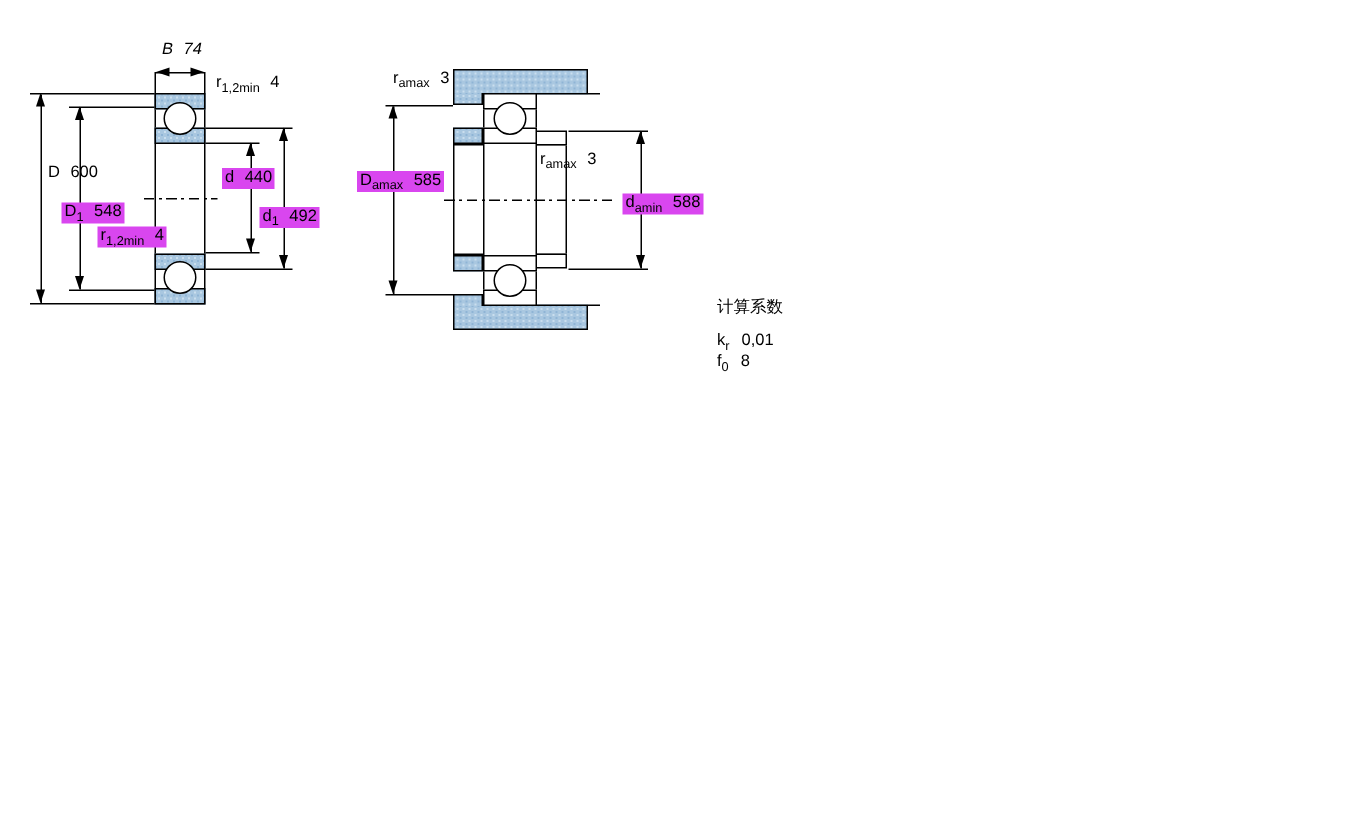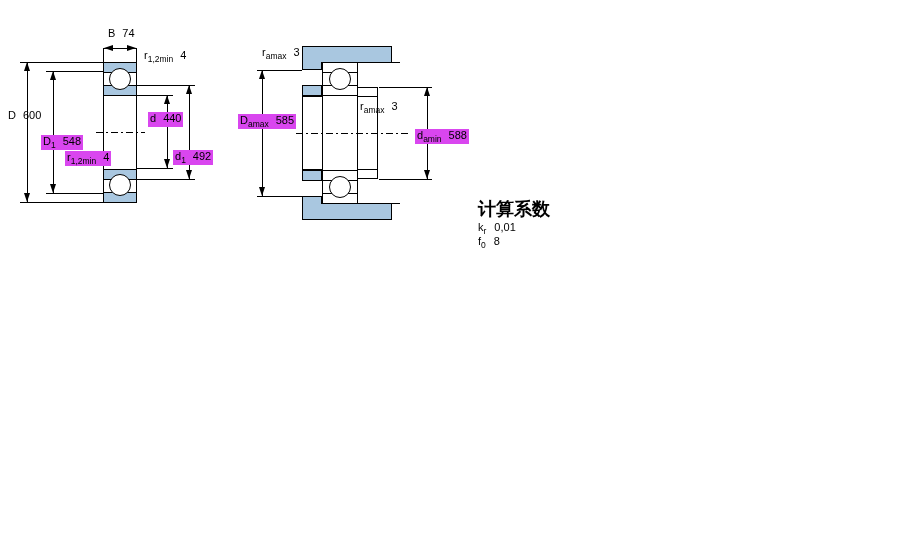--- a/index.html
+++ b/index.html
@@ -21,75 +21,75 @@
   
   .aup{position:absolute;width:0;height:0;border-left:3px solid transparent;border-right:3px solid transparent;border-bottom:9px solid #000;}
   .adn{position:absolute;width:0;height:0;border-left:3px solid transparent;border-right:3px solid transparent;border-top:9px solid #000;}
   .alf{position:absolute;width:0;height:0;border-top:3px solid transparent;border-bottom:3px solid transparent;border-right:9px solid #000;}
   .art{position:absolute;width:0;height:0;border-top:3px solid transparent;border-bottom:3px solid transparent;border-left:9px solid #000;}
   
   .lbl{position:absolute;font-size:11px;line-height:13px;white-space:nowrap;}
   .lbl sub{font-size:8.5px;line-height:1;letter-spacing:0;}
   .lbl .val{margin-left:7px;}
   .lbl.bg{background:#d946ef;padding:0 2px;}
-  .heading{position:absolute;font-size:18px;font-weight:bold;white-space:nowrap;}
+  .heading{position:absolute;font-size:11px;font-weight:normal;white-space:nowrap;}
   .factor{position:absolute;font-size:11px;line-height:13px;white-space:nowrap;}
   .factor sub{font-size:8.5px;}
   .factor .val{margin-left:8px;}
 </style>
 </head>
 <body>
 
 <div class="canvas">
 
   <div>
 
     <div class="v" style="left:103px;top:48px;height:15px;"></div>
     <div class="v" style="left:136px;top:48px;height:15px;"></div>
     <div class="h" style="left:104px;top:48px;width:32px;"></div>
     <div class="alf" style="left:104px;top:45px;"></div>
     <div class="art" style="left:127px;top:45px;"></div>
-    <span class="lbl" style="left:108px;top:27px;"><span>B</span><sub></sub><span class="val">74</span></span>
+    <span class="lbl" style="left:108px;top:27px;font-style:italic;"><span>B</span><sub></sub><span class="val">74</span></span>
 
     <div class="box" style="left:103px;top:62px;width:34px;height:141px;"></div>
     <div class="steel" style="left:103px;top:62px;width:34px;height:11px;"></div>
     <div class="steel" style="left:103px;top:85px;width:34px;height:11px;"></div>
     <div class="ball" style="left:109px;top:68px;width:22px;height:22px;"></div>
     <div class="steel" style="left:103px;top:169px;width:34px;height:11px;"></div>
     <div class="steel" style="left:103px;top:192px;width:34px;height:11px;"></div>
     <div class="ball" style="left:109px;top:174px;width:22px;height:22px;"></div>
     <div class="cl" style="left:96px;top:132px;width:49px;"></div>
 
     <div class="h" style="left:20px;top:62px;width:83px;"></div>
     <div class="h" style="left:20px;top:202px;width:83px;"></div>
     <div class="v" style="left:27px;top:63px;height:139px;"></div>
     <div class="aup" style="left:24px;top:62px;"></div>
     <div class="adn" style="left:24px;top:193px;"></div>
-    <span class="lbl" style="left:8px;top:109px;"><span>D</span><sub></sub><span class="val">600</span></span>
+    <span class="lbl" style="left:32px;top:109px;"><span>D</span><sub></sub><span class="val">600</span></span>
 
     <div class="h" style="left:46px;top:71px;width:57px;"></div>
     <div class="h" style="left:46px;top:193px;width:57px;"></div>
     <div class="v" style="left:53px;top:72px;height:121px;"></div>
     <div class="aup" style="left:50px;top:71px;"></div>
     <div class="adn" style="left:50px;top:184px;"></div>
     <span class="lbl bg" style="left:41px;top:135px;"><span>D</span><sub>1</sub><span class="val">548</span></span>
 
     <div class="h" style="left:137px;top:95px;width:36px;"></div>
     <div class="h" style="left:137px;top:168px;width:36px;"></div>
     <div class="v" style="left:167px;top:96px;height:72px;"></div>
     <div class="aup" style="left:164px;top:95px;"></div>
     <div class="adn" style="left:164px;top:159px;"></div>
     <span class="lbl bg" style="left:148px;top:112px;"><span>d</span><sub></sub><span class="val">440</span></span>
 
     <div class="h" style="left:137px;top:85px;width:58px;"></div>
     <div class="h" style="left:137px;top:179px;width:58px;"></div>
     <div class="v" style="left:189px;top:86px;height:93px;"></div>
     <div class="aup" style="left:186px;top:85px;"></div>
     <div class="adn" style="left:186px;top:170px;"></div>
-    <span class="lbl bg" style="left:173px;top:138px;margin-top:12px;"><span>d</span><sub>1</sub><span class="val">492</span></span>
+    <span class="lbl bg" style="left:173px;top:138px;"><span>d</span><sub>1</sub><span class="val">492</span></span>
 
     <span class="lbl" style="left:144px;top:49px;"><span>r</span><sub>1,2min</sub><span class="val">4</span></span>
     <span class="lbl bg" style="left:65px;top:151px;"><span>r</span><sub>1,2min</sub><span class="val">4</span></span>
   </div>
 
   <div>
 
     <div class="steel" style="left:302px;top:46px;width:90px;height:17px;"></div>
     <div class="steel noTop" style="left:302px;top:62px;width:20px;height:8px;"></div>
     <div class="h" style="left:392px;top:62px;width:8px;"></div>

